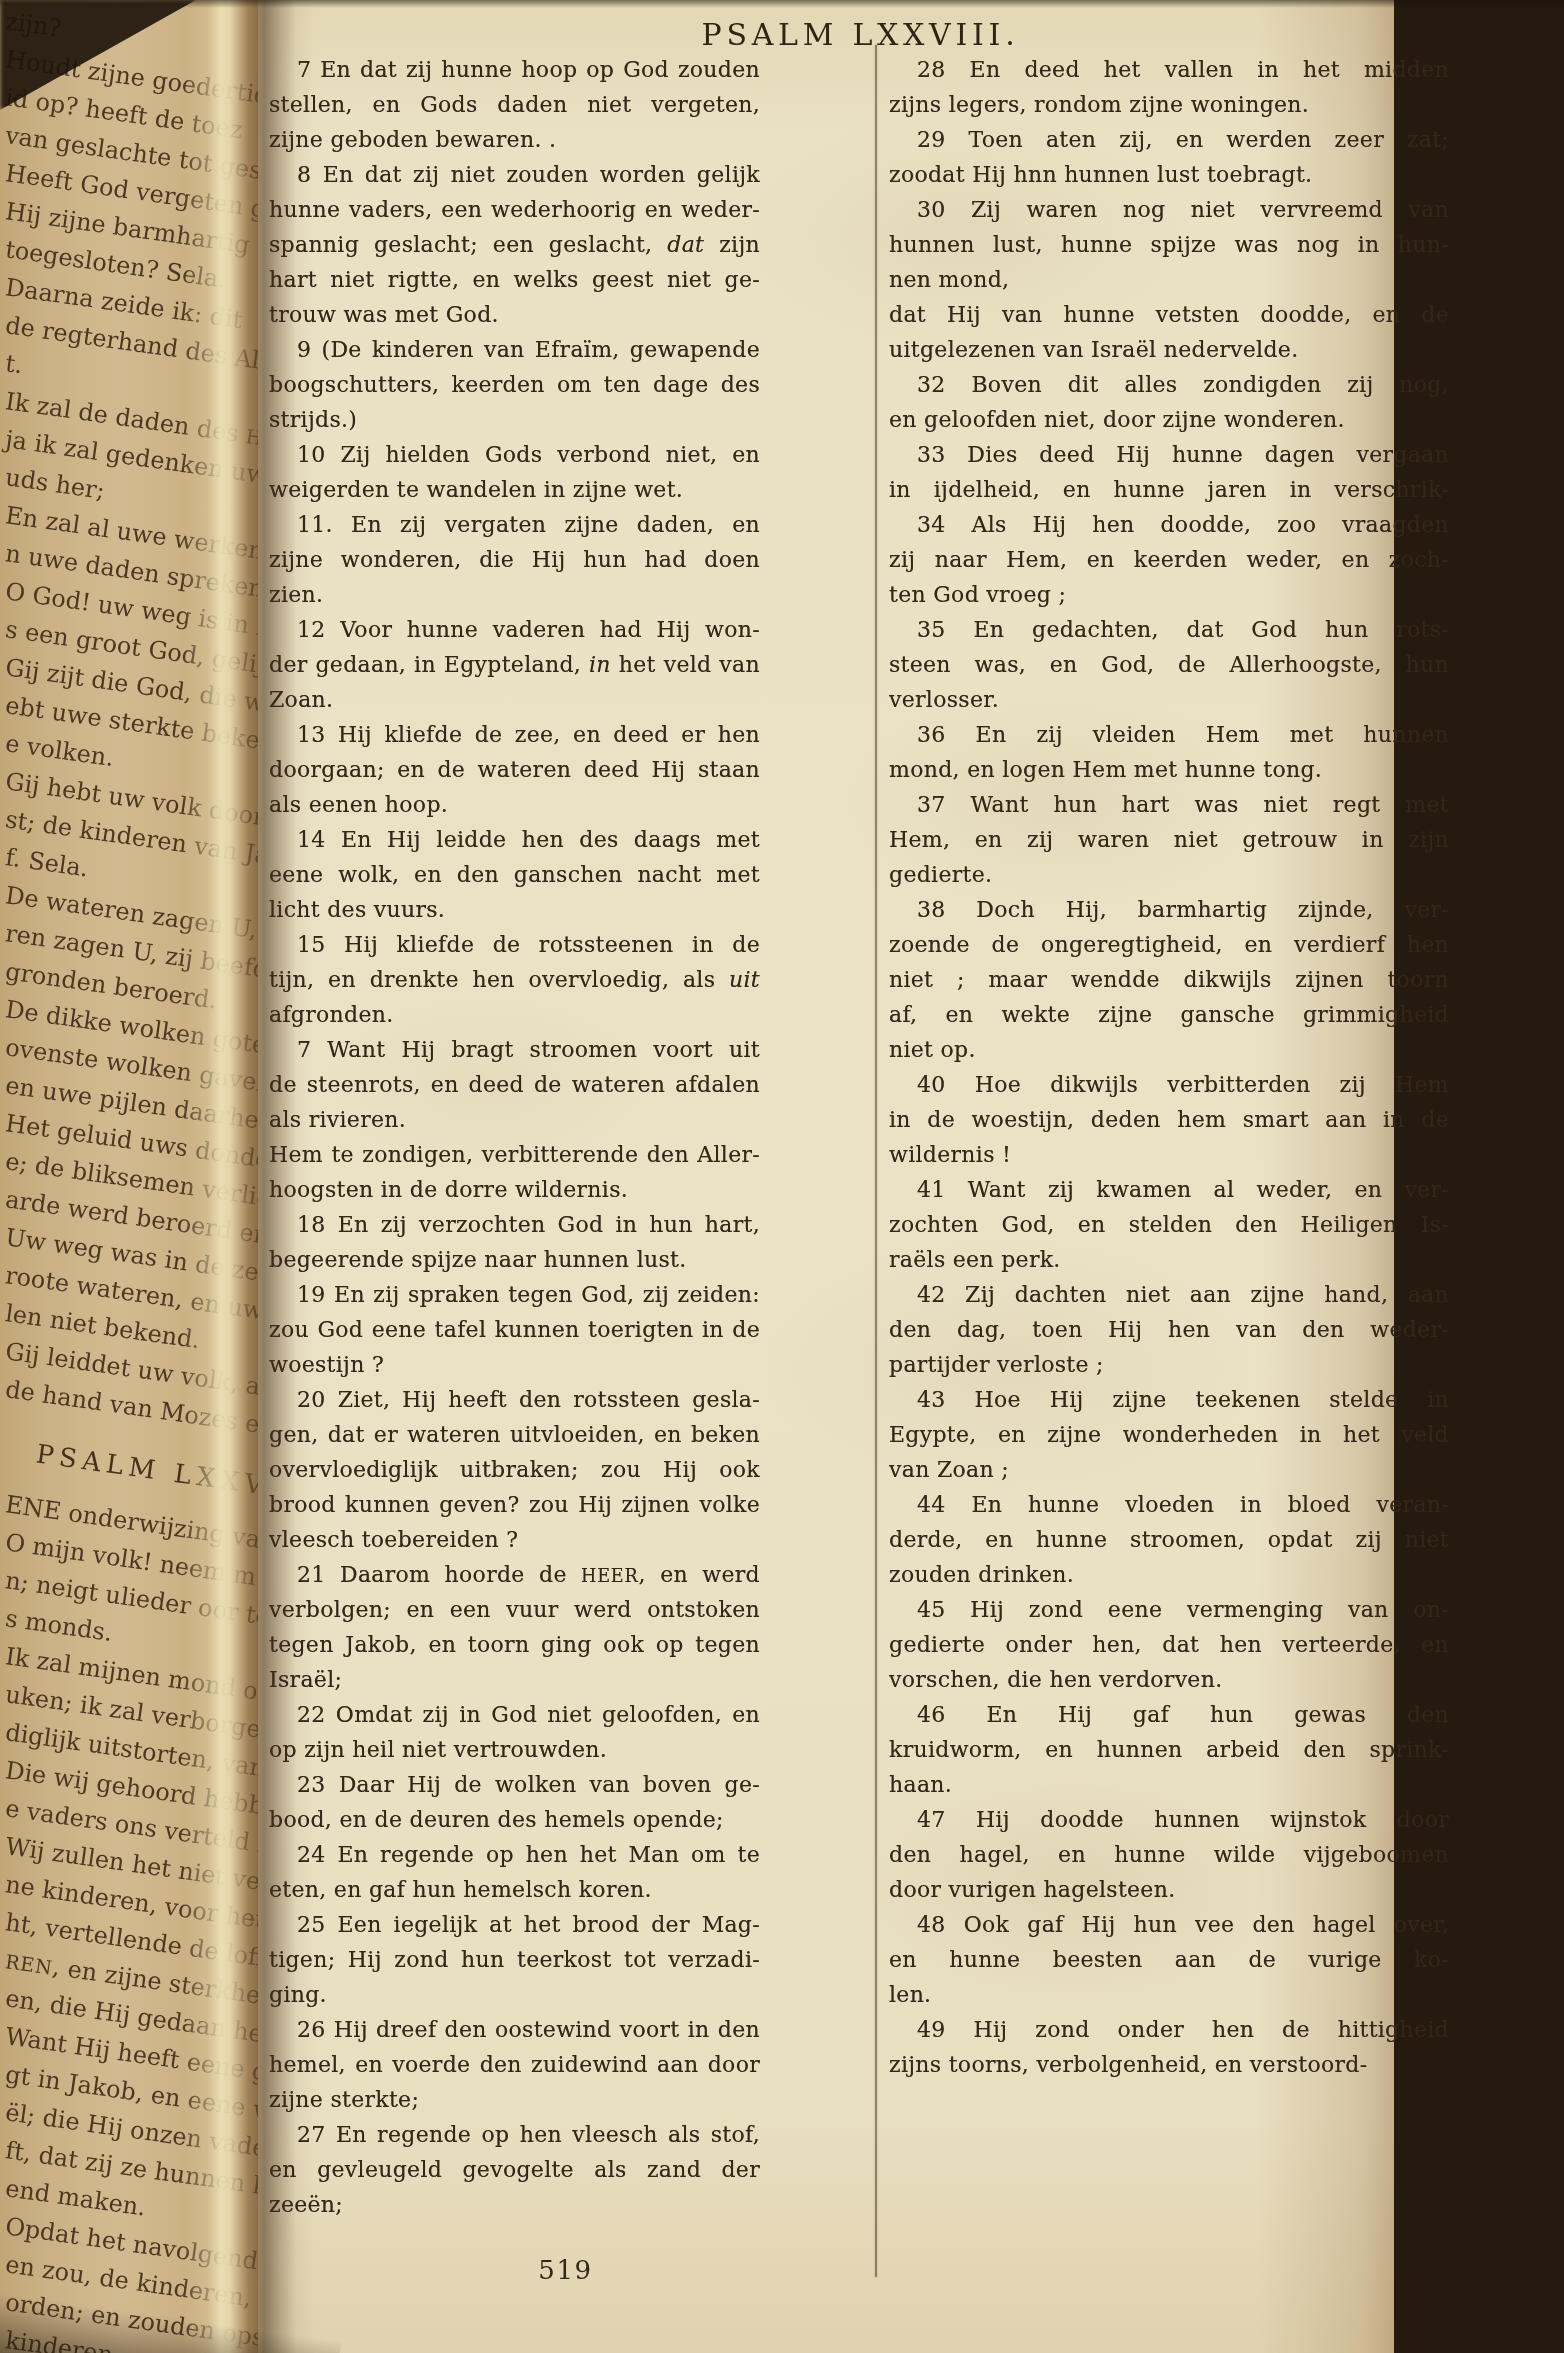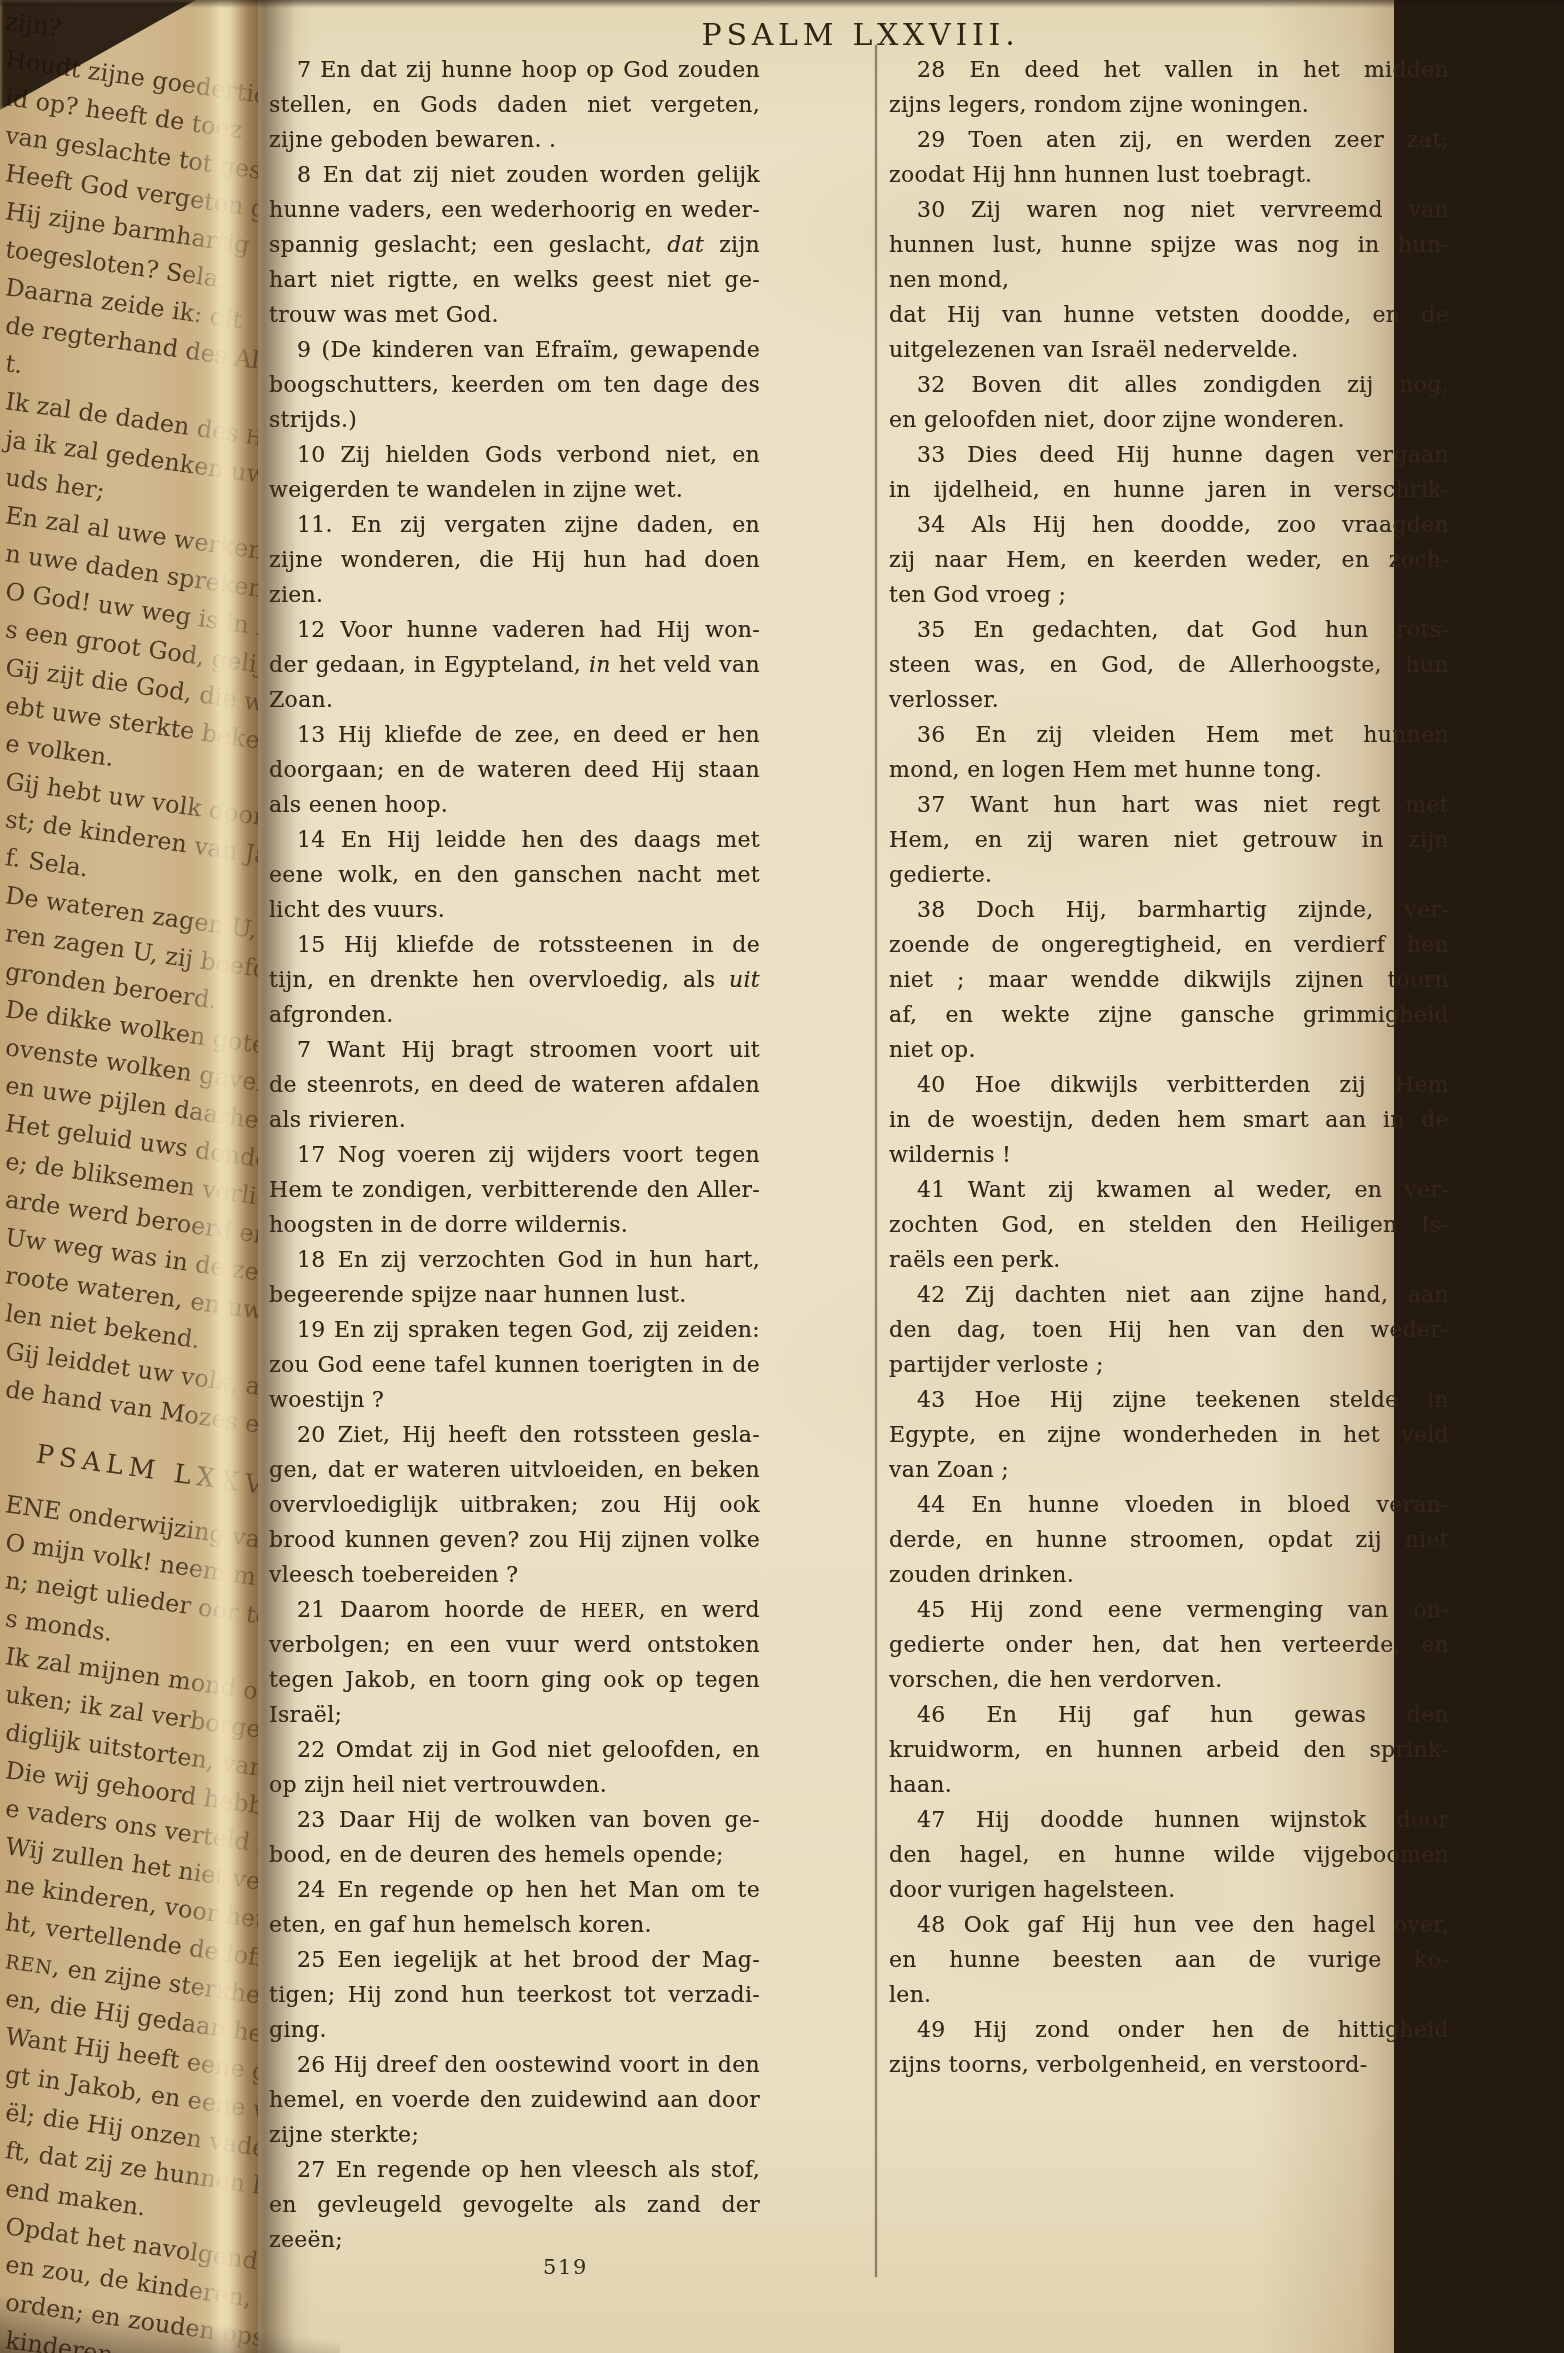--- a/index.html
+++ b/index.html
@@ -60,21 +60,21 @@
     text-shadow:0 0 0.5px rgba(50,35,20,.55);
   }
   .line.first{text-indent:28px;}
   .line.last{text-align-last:left;}
   .divider{
     position:absolute;left:617px;top:45px;width:1.6px;height:2232px;
     background:rgba(72,54,32,.55);box-shadow:0 0 1.6px rgba(72,54,32,.4);
   }
   .pagenum{
     position:absolute;top:2255px;left:241px;width:133px;text-align:center;
-    font-size:21px;color:#33271a;letter-spacing:1.6px;
+    font-size:26px;color:#33271a;letter-spacing:1.6px;
   }
   
   .corner-tl{
     position:absolute;left:0;top:0;width:196px;height:110px;z-index:7;pointer-events:none;
     background:#1d130a;clip-path:polygon(0 0,100% 0,0 100%);opacity:.9;filter:blur(2.3px);
   }
   .corner-bl{
     position:absolute;left:-31px;top:2289px;width:376px;height:172px;z-index:7;pointer-events:none;
     transform:rotate(8deg);transform-origin:0 0;
     background:linear-gradient(to bottom, rgba(36,23,13,0) 0%, rgba(36,23,13,.85) 55%, #241911 100%);
@@ -203,21 +203,20 @@
         <div class="line first">15 Hij kliefde de rotssteenen in de woes-</div>
         <div class="line">tijn, en drenkte hen overvloedig, als <i>uit</i></div>
         <div class="line last">afgronden.</div>
       </div>
       <div class="verse">
         <div class="line first">7 Want Hij bragt stroomen voort uit</div>
         <div class="line">de steenrots, en deed de wateren afdalen</div>
         <div class="line last">als rivieren.</div>
       </div>
       <div class="verse">
-        <div class="line first">17 Nog voeren zij wijders voort tegen</div>
         <div class="line">Hem te zondigen, verbitterende den Aller-</div>
         <div class="line last">hoogsten in de dorre wildernis.</div>
       </div>
       <div class="verse">
         <div class="line first">18 En zij verzochten God in hun hart,</div>
         <div class="line last">begeerende spijze naar hunnen lust.</div>
       </div>
       <div class="verse">
         <div class="line first">19 En zij spraken tegen God, zij zeiden:</div>
         <div class="line">zou God eene tafel kunnen toerigten in de</div>

